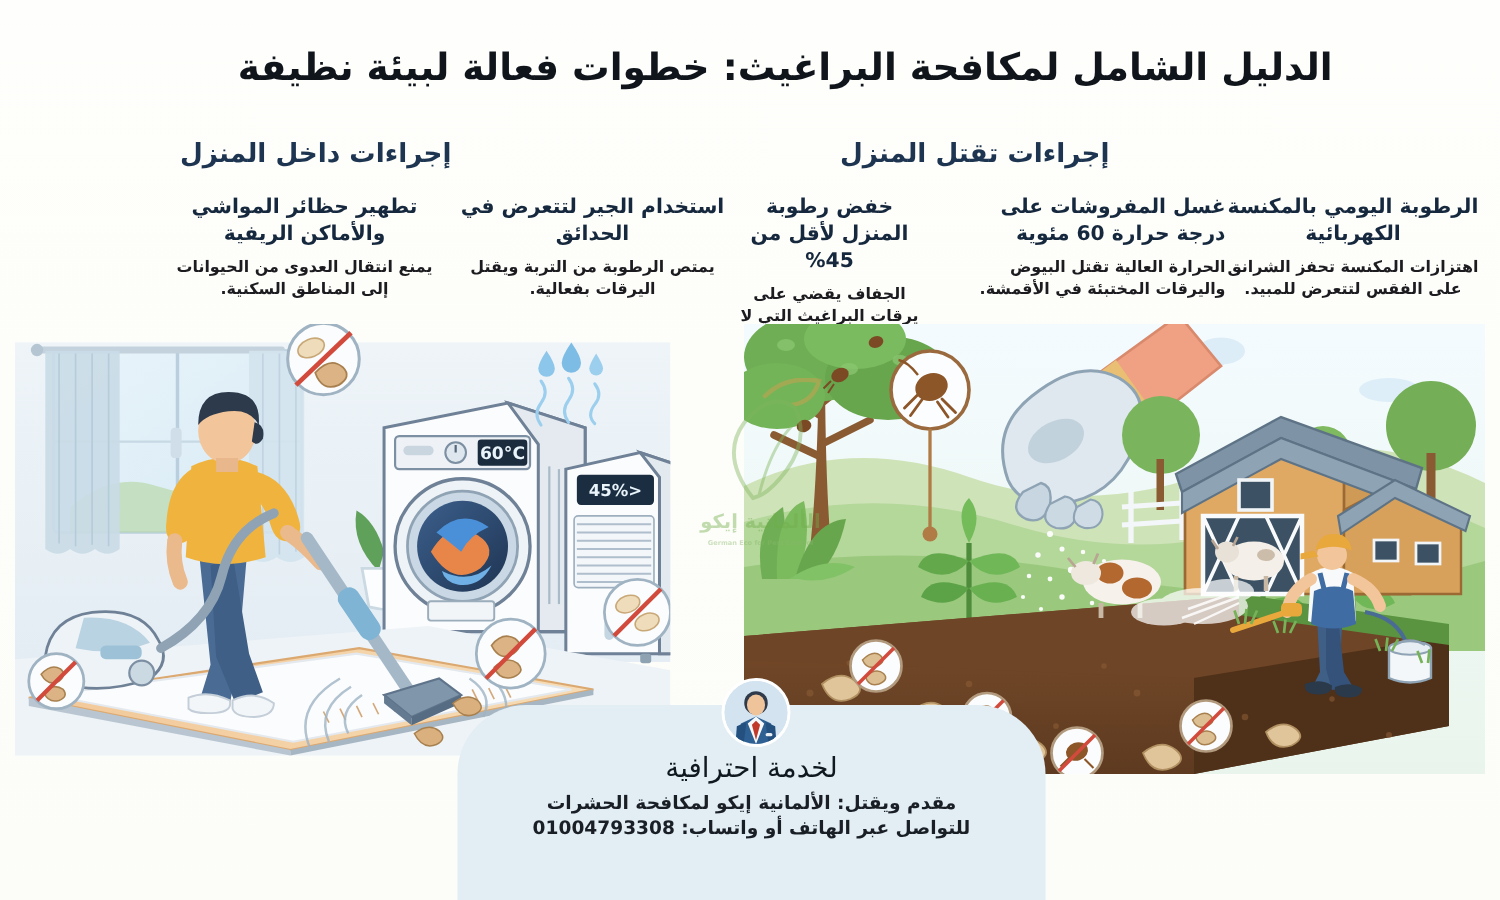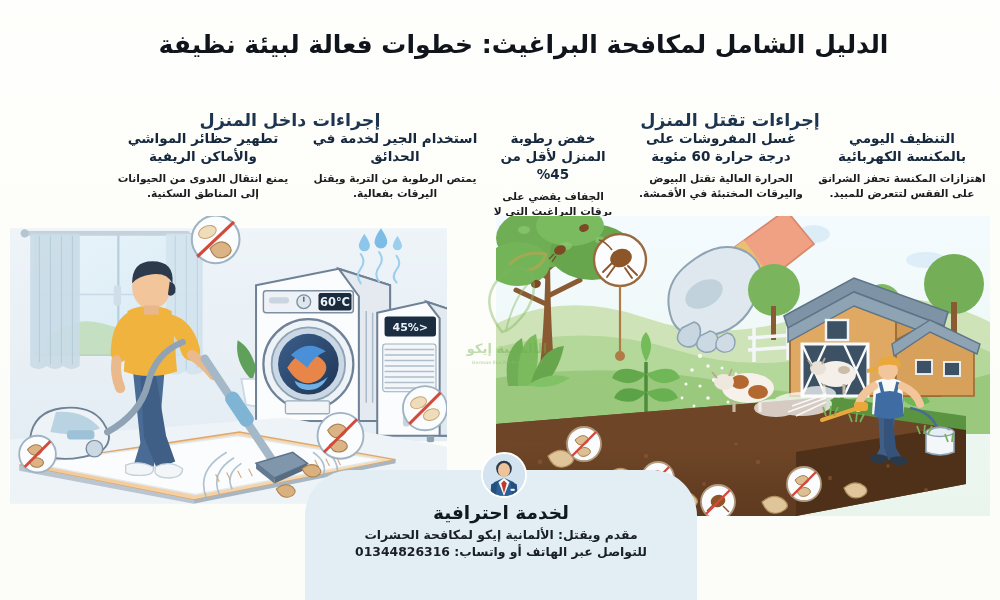--- a/index.html
+++ b/index.html
@@ -26,40 +26,40 @@
     color: #10151c;
     direction: rtl;
     padding-left: 47px;
   }
 
   
   .sect-hdr {
     position: absolute; top: 93px;
     font-size: 17.5px; font-weight: 800;
     color: #1d3550;
-    direction: rtl; text-align: center; margin-top: 17px;
+    direction: rtl; text-align: left;
   }
   .sect-hdr.left  { left: 120px;  width: 340px; }
   .sect-hdr.right { left: 560px;  width: 340px; }
 
   
   .card {
     position: absolute; top: 130px;
     direction: rtl; text-align: center; margin-left: 40px;
   }
   .card h3 {
     font-size: 13.5px; font-weight: 800; line-height: 1.33;
     color: #16283d; margin-bottom: 5px;
   }
   .card p {
     font-size: 10.6px; font-weight: 600; line-height: 1.42;
     color: #1c1c20;
   }
   .card.c1 { right: 14px;  width: 168px; }
-  .card.c2 { right: 196px; width: 166px; }
+  .card.c2 { right: 183px; width: 166px; text-align: right; }
   .card.c3 { right: 384px; width: 126px; }
   .card.c4 { right: 516px; width: 178px; }
   .card.c5 { right: 706px; width: 182px; }
 
   
   .panel {
     position: absolute; top: 216px; height: 300px;
     overflow: hidden;
   }
   .panel-left  { left: 10px;  width: 437px; }
@@ -99,52 +99,52 @@
     border: 2.5px solid #ffffff;
     overflow: hidden;
   }
   .avatar svg { display: block; width: 100%; height: 100%; }
 
   .footer-text {
     position: absolute; left: 305px; top: 502px; width: 392px;
     direction: rtl; text-align: center;
   }
   .footer-text .f-title {
-    font-size: 18.5px; font-weight: 700; color: #101820;
+    font-size: 18.5px; font-weight: 400; color: #101820;
     line-height: 1.15; margin-bottom: 3px;
   }
   .footer-text .f-line {
     font-size: 12.4px; font-weight: 700; color: #1a1f26;
     line-height: 1.38;
   }
 </style>
 </head>
 <body>
 
 <div id="root">
 
   <div class="title">الدليل الشامل لمكافحة البراغيث: خطوات فعالة لبيئة نظيفة</div>
 
   <div class="sect-hdr left">إجراءات داخل المنزل</div>
   <div class="sect-hdr right">إجراءات تقتل المنزل</div>
 
   <div class="card c1">
-    <h3>التنظيف اليومي بالمكنسة الكهربائية</h3>
+    <h3>الرطوبة اليومي بالمكنسة الكهربائية</h3>
     <p>اهتزازات المكنسة تحفز الشرانق على الفقس لتتعرض للمبيد.</p>
   </div>
   <div class="card c2">
     <h3>غسل المفروشات على درجة حرارة 60 مئوية</h3>
     <p>الحرارة العالية تقتل البيوض واليرقات المختبئة في الأقمشة.</p>
   </div>
   <div class="card c3">
     <h3>خفض رطوبة المنزل لأقل من 45%</h3>
     <p>الجفاف يقضي على يرقات البراغيث التي لا تستطيع تحمله.</p>
   </div>
   <div class="card c4">
-    <h3>استخدام الجير لخدمة في الحدائق</h3>
+    <h3>استخدام الجير لتتعرض في الحدائق</h3>
     <p>يمتص الرطوبة من التربة ويقتل اليرقات بفعالية.</p>
   </div>
   <div class="card c5">
     <h3>تطهير حظائر المواشي والأماكن الريفية</h3>
     <p>يمنع انتقال العدوى من الحيوانات إلى المناطق السكنية.</p>
   </div>
 
   <div class="panel panel-left">
     <svg viewBox="0 0 476 300" xmlns="http://www.w3.org/2000/svg">
       <defs>
@@ -667,16 +667,16 @@
       <path d="M23 29 l3 3 l-3 11 l-3 -11Z" fill="#c0392b"></path>
       <path d="M16 30 L9 33 L8 46 L14 46 Z" fill="#24507f"></path>
       <path d="M30 30 L37 33 L38 46 L32 46 Z" fill="#24507f"></path>
       <rect x="30" y="38" width="5" height="2.4" rx="1.2" fill="#e8eef4"></rect>
     </svg>
   </div>
 
   <div class="footer-text">
     <div class="f-title">لخدمة احترافية</div>
     <div class="f-line">مقدم ويقتل: الألمانية إيكو لمكافحة الحشرات</div>
-    <div class="f-line">للتواصل عبر الهاتف أو واتساب: 01344826316</div>
+    <div class="f-line">للتواصل عبر الهاتف أو واتساب: 01004793308</div>
   </div>
 
 </div>
 
 </body></html>

